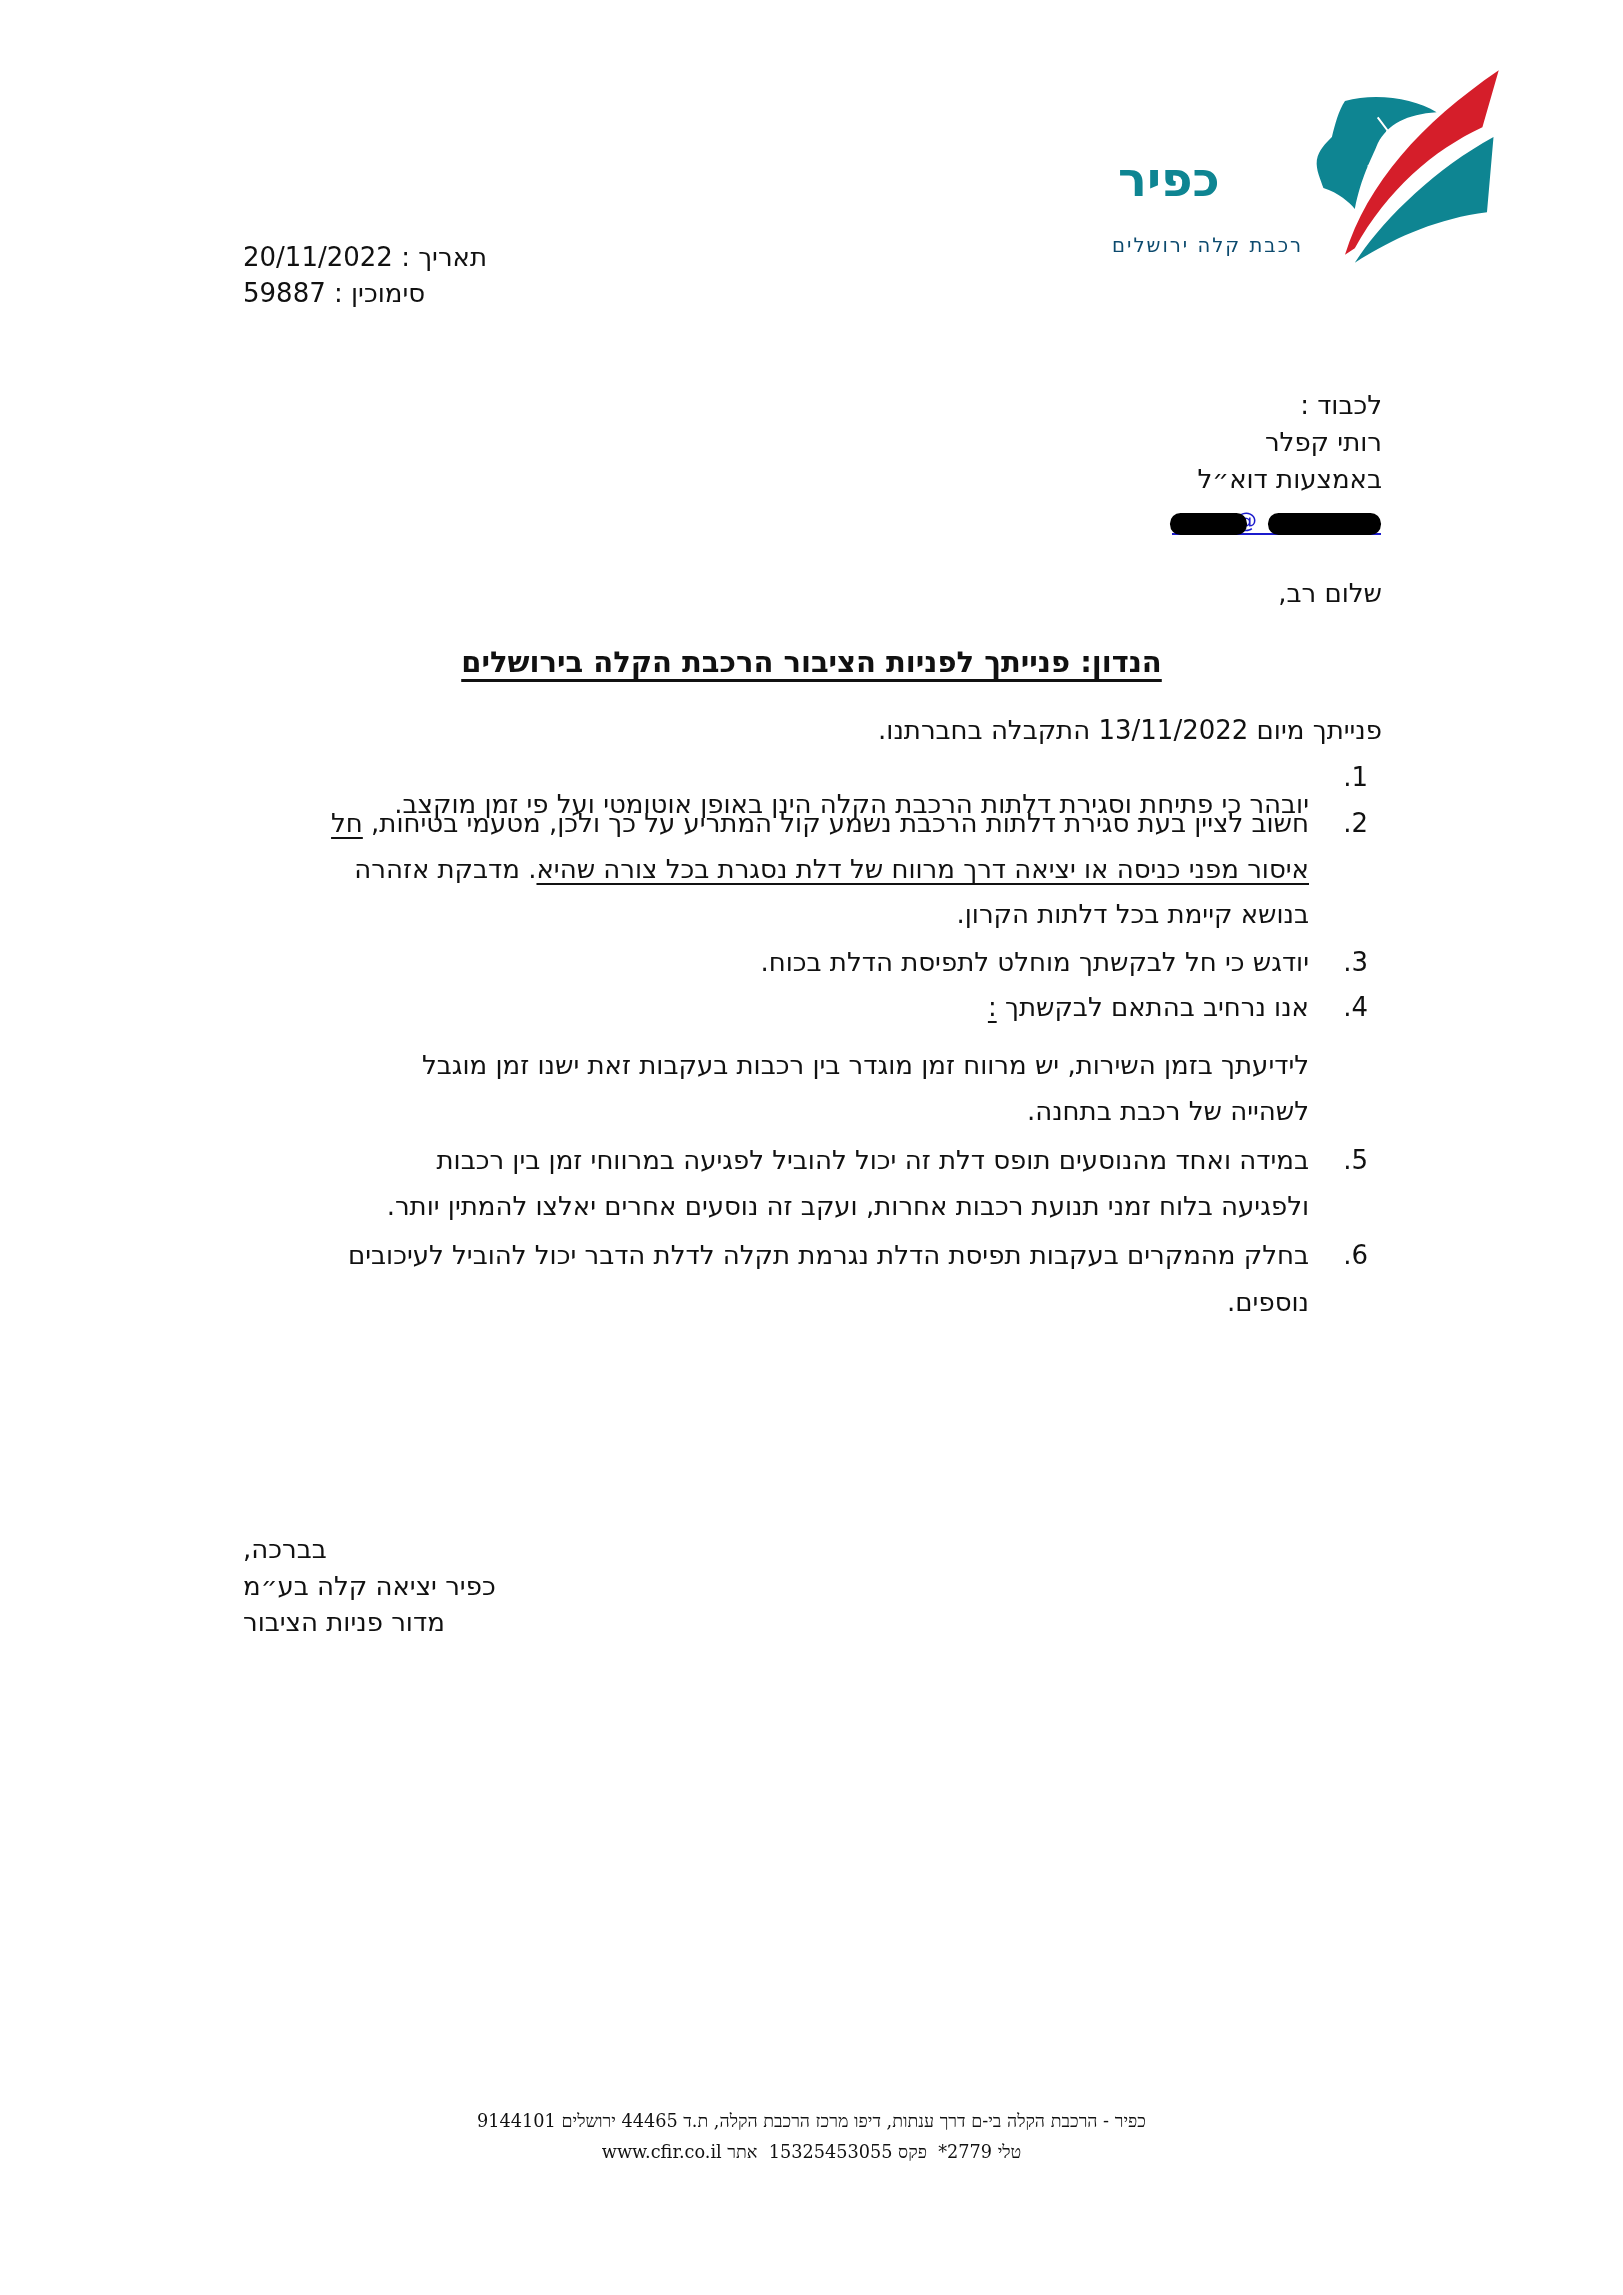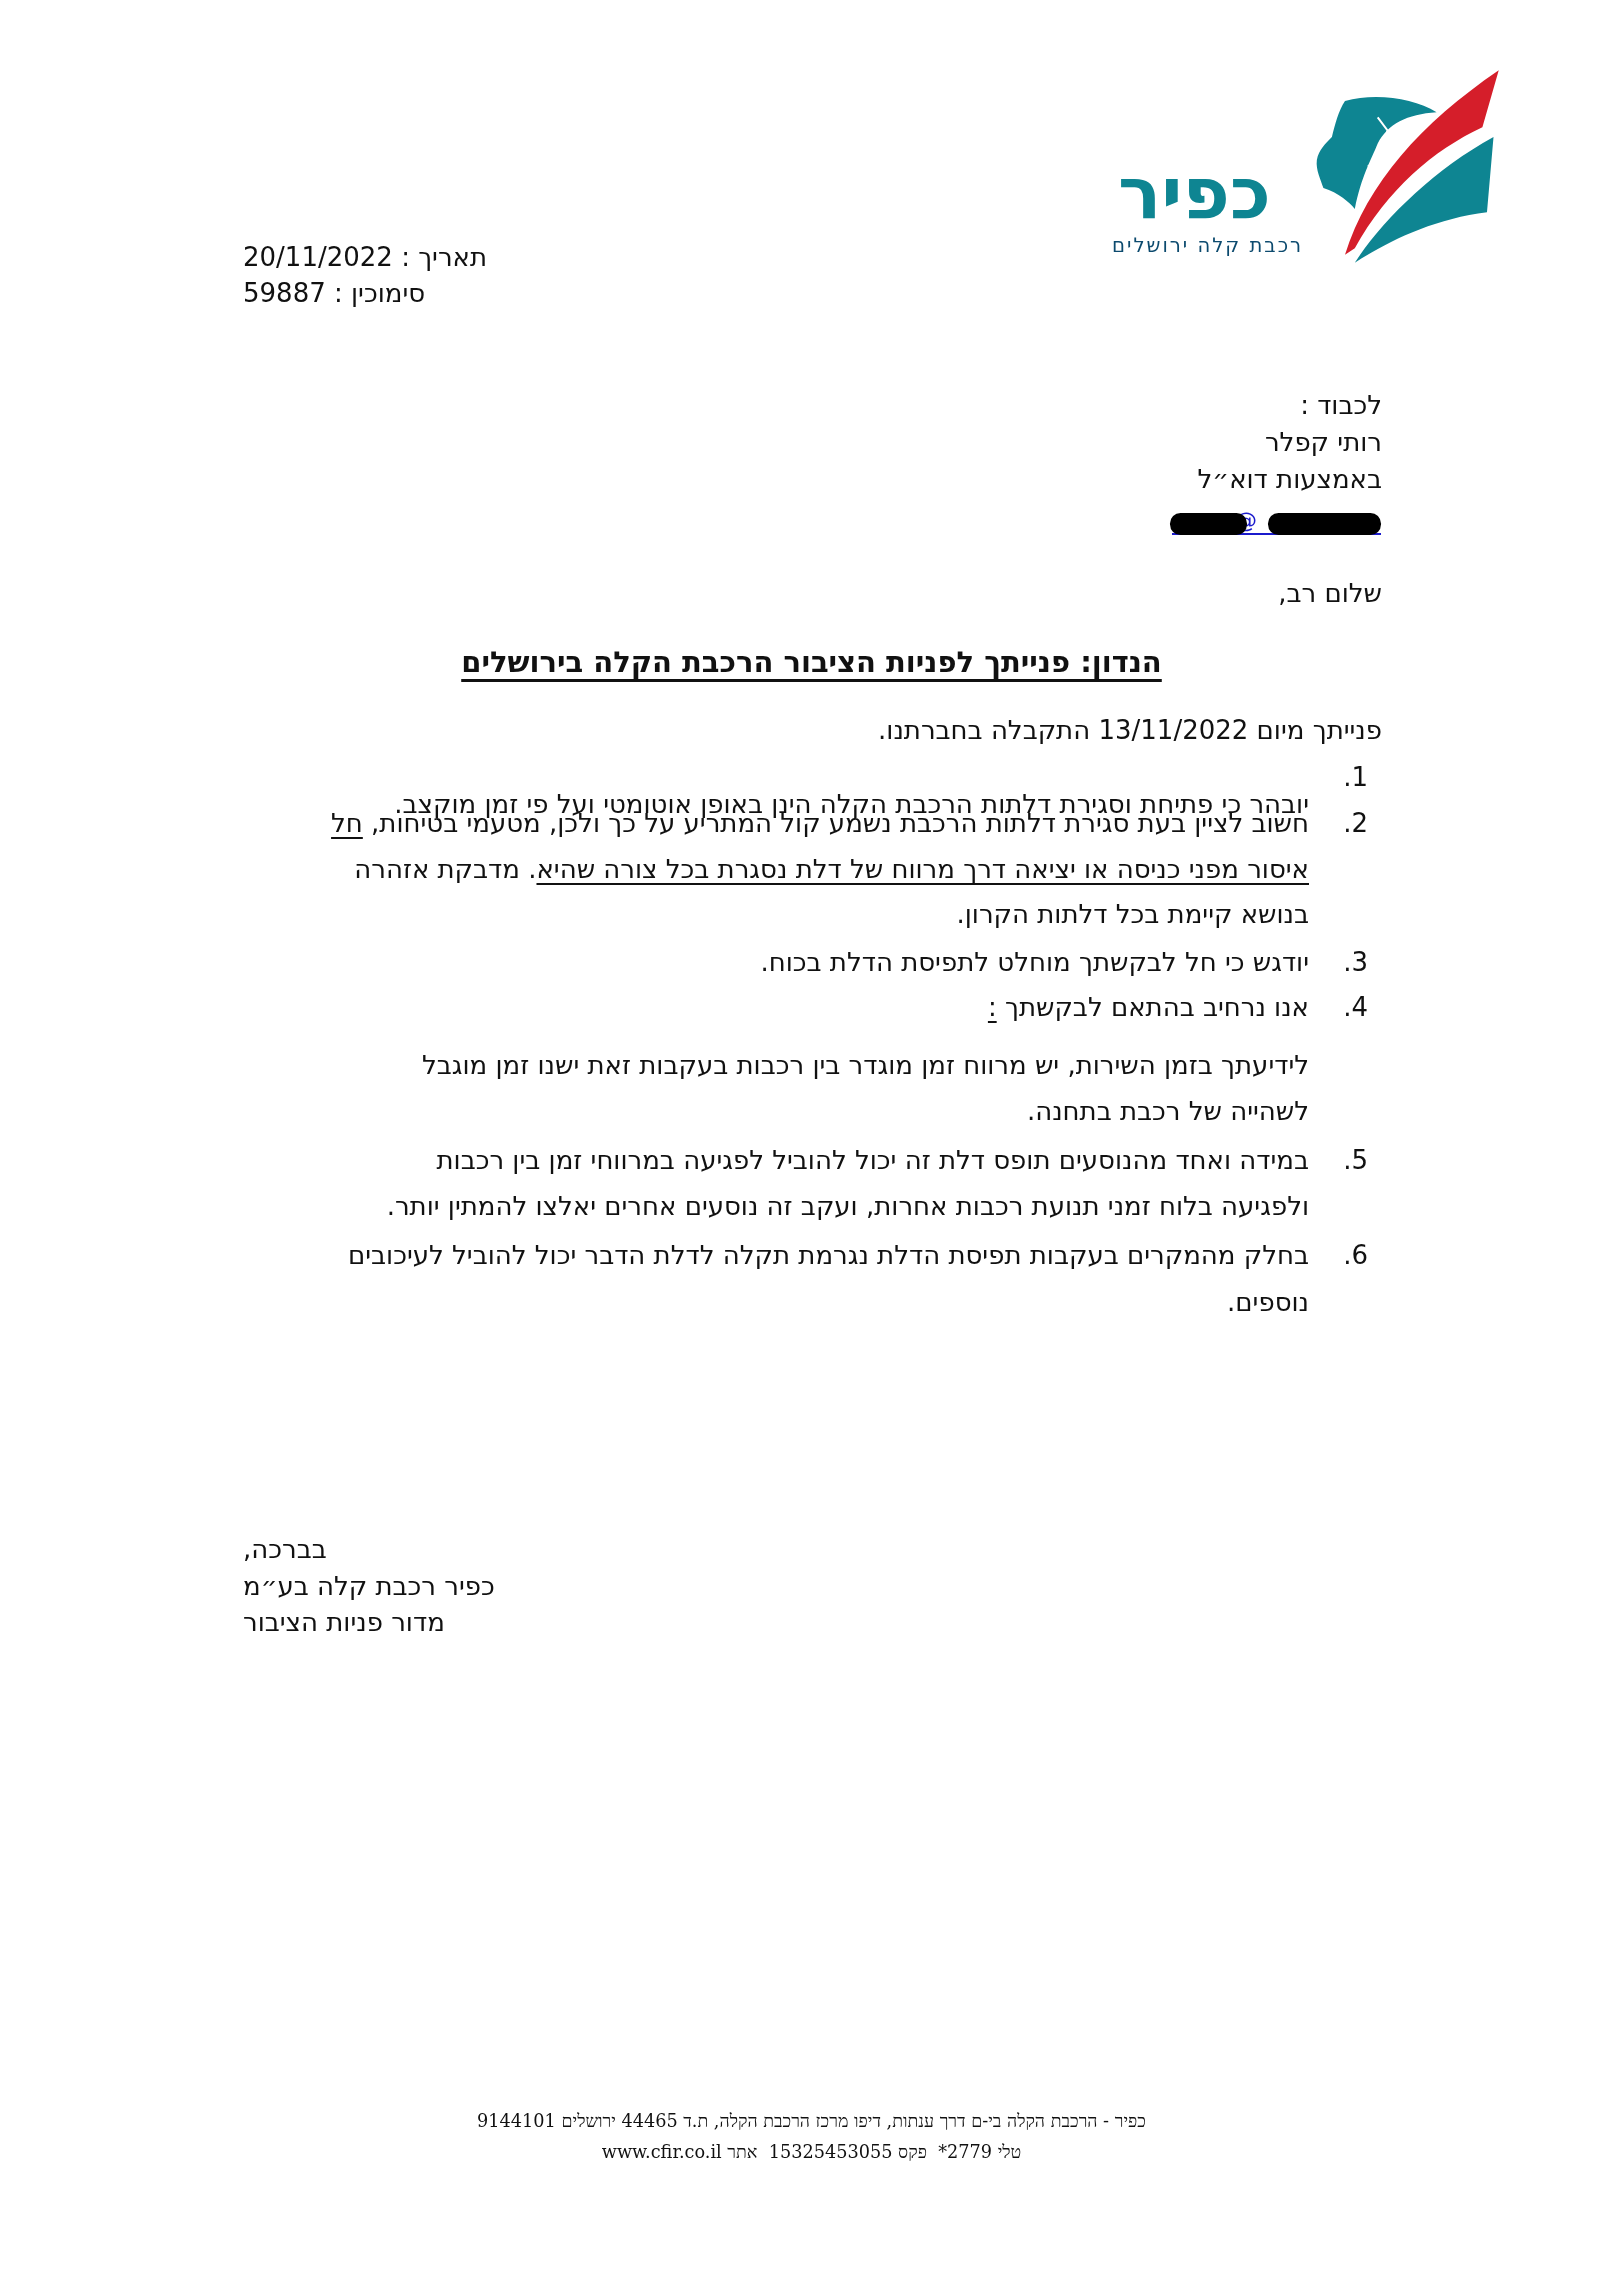--- a/index.html
+++ b/index.html
@@ -24,21 +24,21 @@
   }
   .email .link { position: absolute; right: 0; bottom: 2.6px; width: 100%; height: 2px; background: #1a1acc; }
   .email .at { position: absolute; right: 124px; top: -1.3px; color: #1a1acc; font-size: 22px; font-family: "DejaVu Sans", sans-serif; }
   .scribble { position: absolute; top: 3.9px; height: 22px; background: #000; border-radius: 10.5px; }
   .list-num { right: 255px; font-size: 26px; line-height: 37px; }
   .list-line { right: 314px; font-size: 26px; line-height: 37px; }
   .cont-line { right: 314px; font-size: 26px; line-height: 37px; }
   .u { text-decoration: underline; text-decoration-thickness: 2px; text-underline-offset: 5.2px; }
   .footer { left: 0; right: 0; text-align: center; font-family: "DejaVu Serif", serif; font-size: 17.7px; line-height: 30px; }
   .logo { position: absolute; left: 1080px; top: 52px; width: 458px; height: 229px; }
-  .logo-word { position: absolute; left: 1118px; top: 151px; font-family: "DejaVu Sans", sans-serif; font-weight: bold; font-size: 72px; color: #0e8592; direction: rtl; }
+  .logo-word { position: absolute; left: 1118px; top: 151px; font-family: "DejaVu Sans", sans-serif; font-weight: bold; font-size: 48px; color: #0e8592; direction: rtl; }
   .logo-sub { position: absolute; left: 1112px; top: 234px; font-family: "DejaVu Sans", sans-serif; font-size: 19.6px; color: #0c4a6e; letter-spacing: 2px; direction: rtl; white-space: nowrap; }
 </style>
 </head>
 <body>
 
 <div class="logo">
   <svg width="458" height="229" viewBox="0 0 700 350">
 
     <path d="M640 28 L615 115 C540 150 470 210 420 300 L405 310 C440 200 520 110 640 28 Z" fill="#d51e2a"></path>
 
@@ -104,21 +104,21 @@
 
 <div class="abs list-num" style="top:1142px;">5.</div>
 <div class="abs list-line rtl" style="top:1142px;">במידה ואחד מהנוסעים תופס דלת זה יכול להוביל לפגיעה במרווחי זמן בין רכבות</div>
 <div class="abs cont-line rtl" style="top:1188px;">ולפגיעה בלוח זמני תנועת רכבות אחרות, ועקב זה נוסעים אחרים יאלצו להמתין יותר.</div>
 
 <div class="abs list-num" style="top:1237px;">6.</div>
 <div class="abs list-line rtl" style="top:1237px;">בחלק מהמקרים בעקבות תפיסת הדלת נגרמת תקלה לדלת הדבר יכול להוביל לעיכובים</div>
 <div class="abs cont-line rtl" style="top:1284px;">נוספים.</div>
 
 <div class="abs hdr rtl" style="left:243px; top:1531px;">בברכה,</div>
-<div class="abs hdr rtl" style="left:243px; top:1568px;">כפיר רכבת קלה בע״מ</div>
+<div class="abs hdr rtl" style="left:243px; top:1568px;">כפיר יציאה קלה בע״מ</div>
 <div class="abs hdr rtl" style="left:243px; top:1604px;">מדור פניות הציבור</div>
 
 <div class="abs footer rtl" style="top:2106px;">כפיר - הרכבת הקלה בי-ם דרך ענתות, דיפו מרכז הרכבת הקלה, ת.ד 44465 ירושלים 9144101</div>
 <div class="abs footer rtl" style="top:2137px;">
   <span>טלי</span>
   <span>2779*</span>
   &nbsp;<span>פקס</span>
   <span>15325453055</span>
   &nbsp;<span>אתר</span>
   <span>www.cfir.co.il</span>

